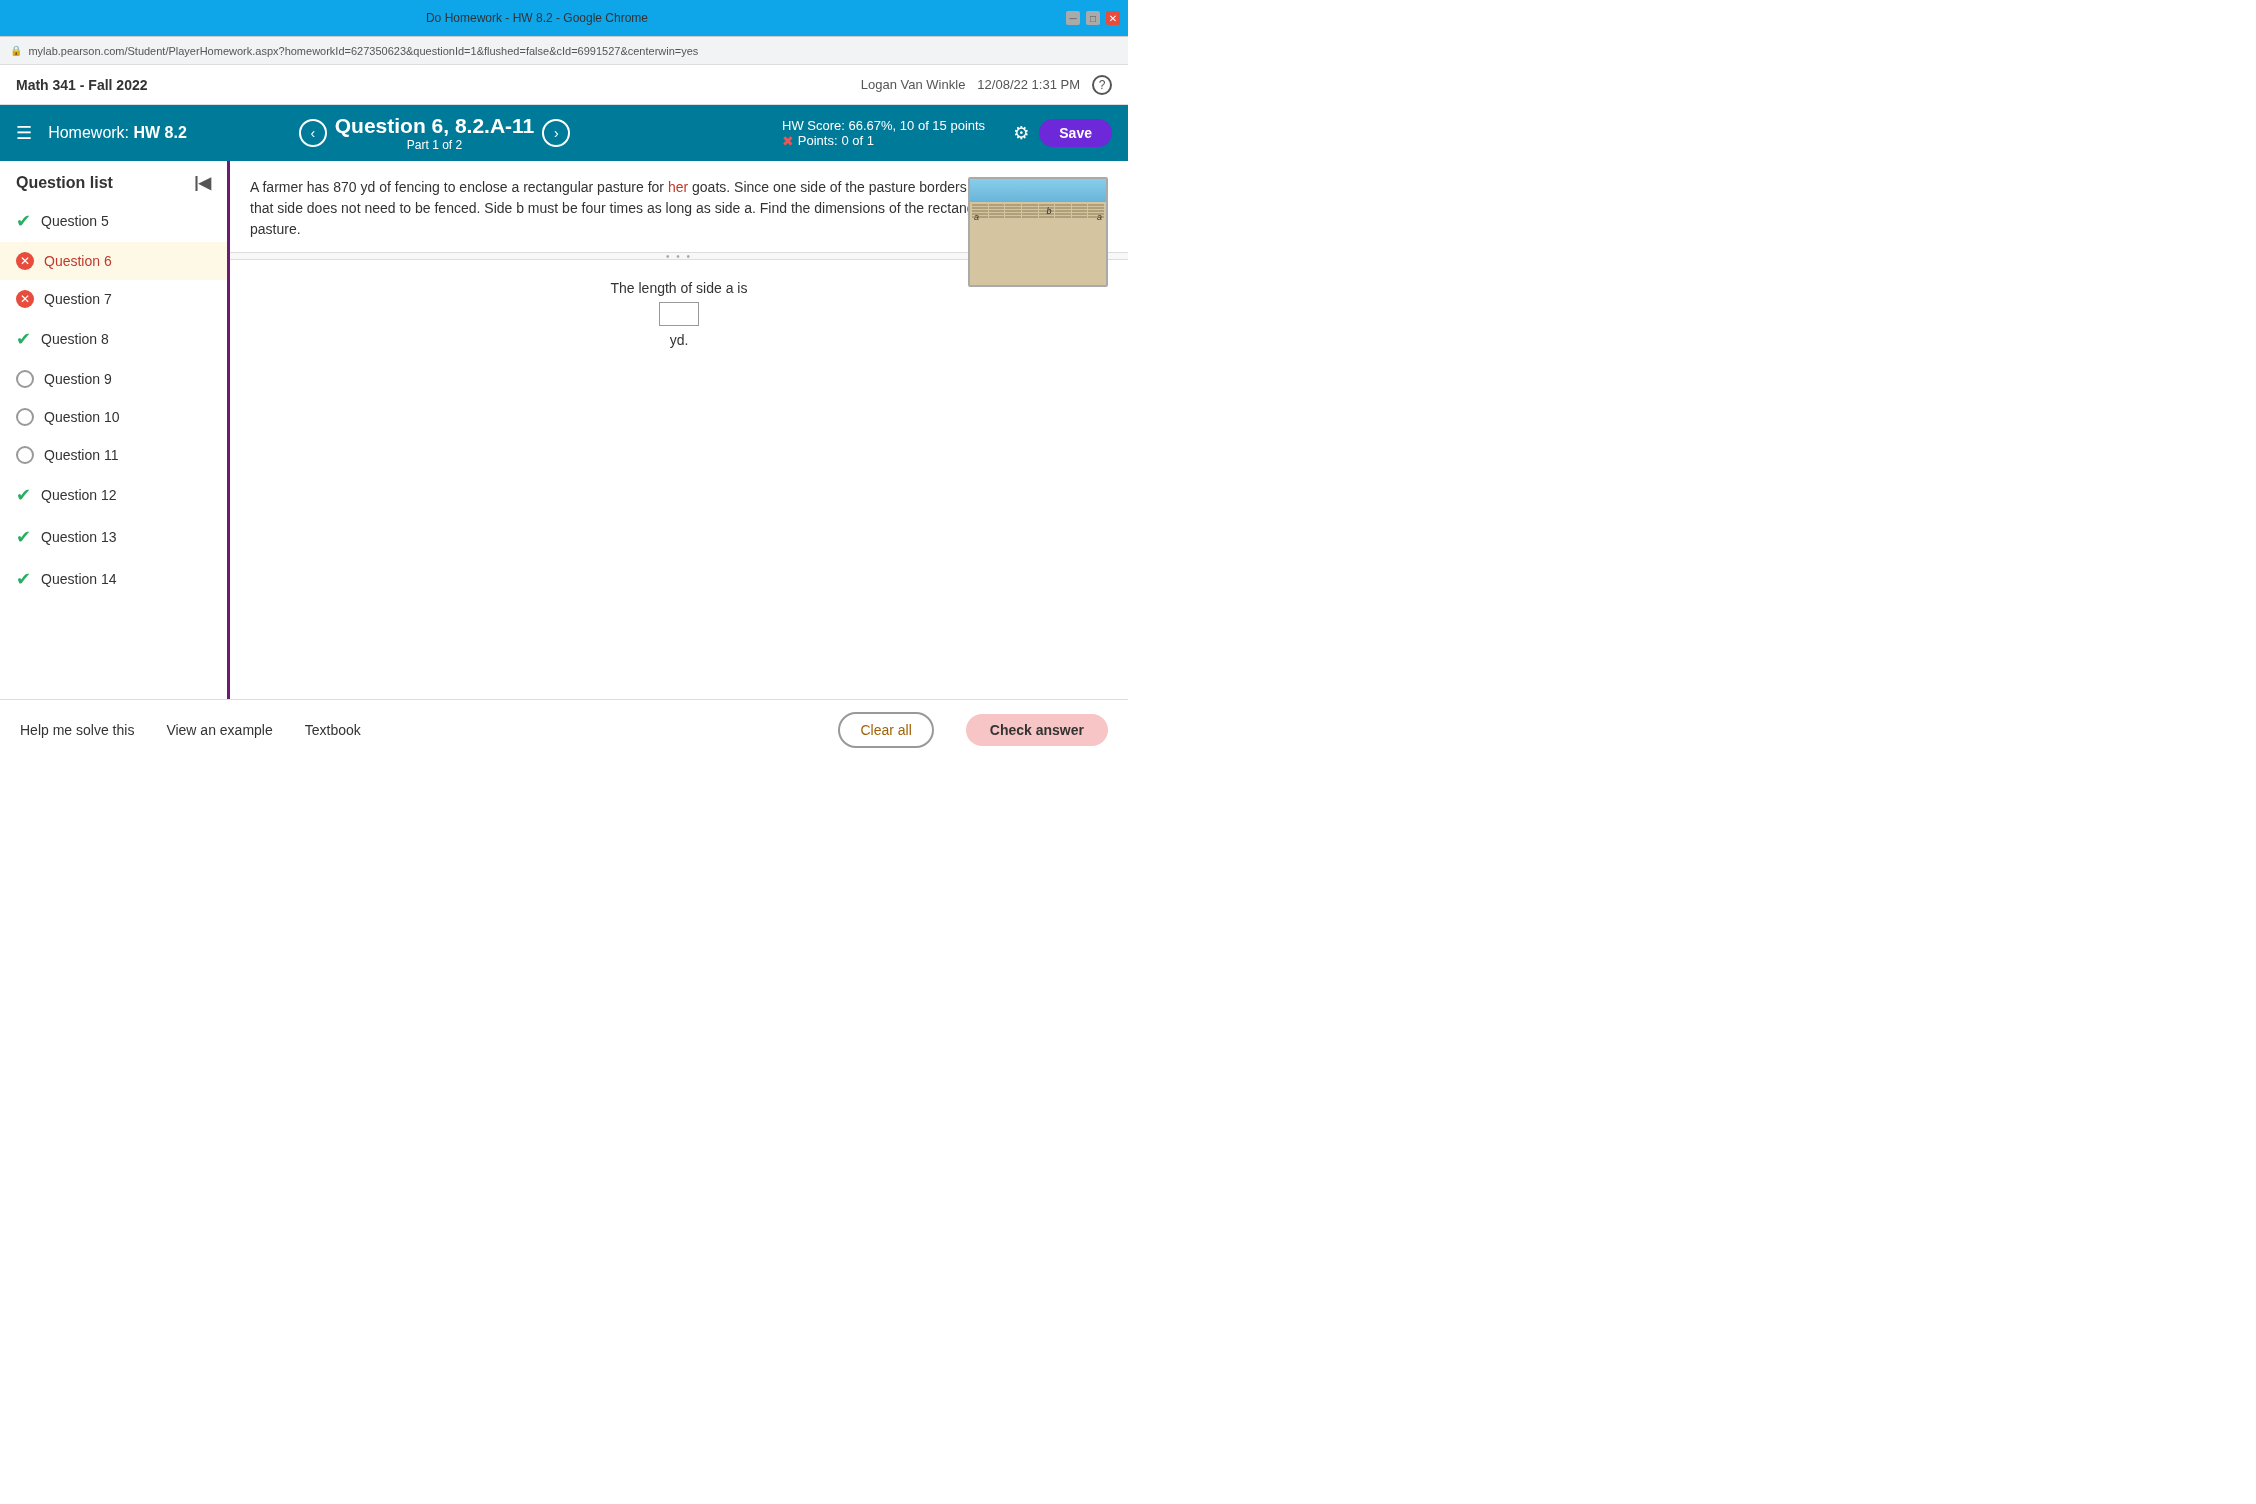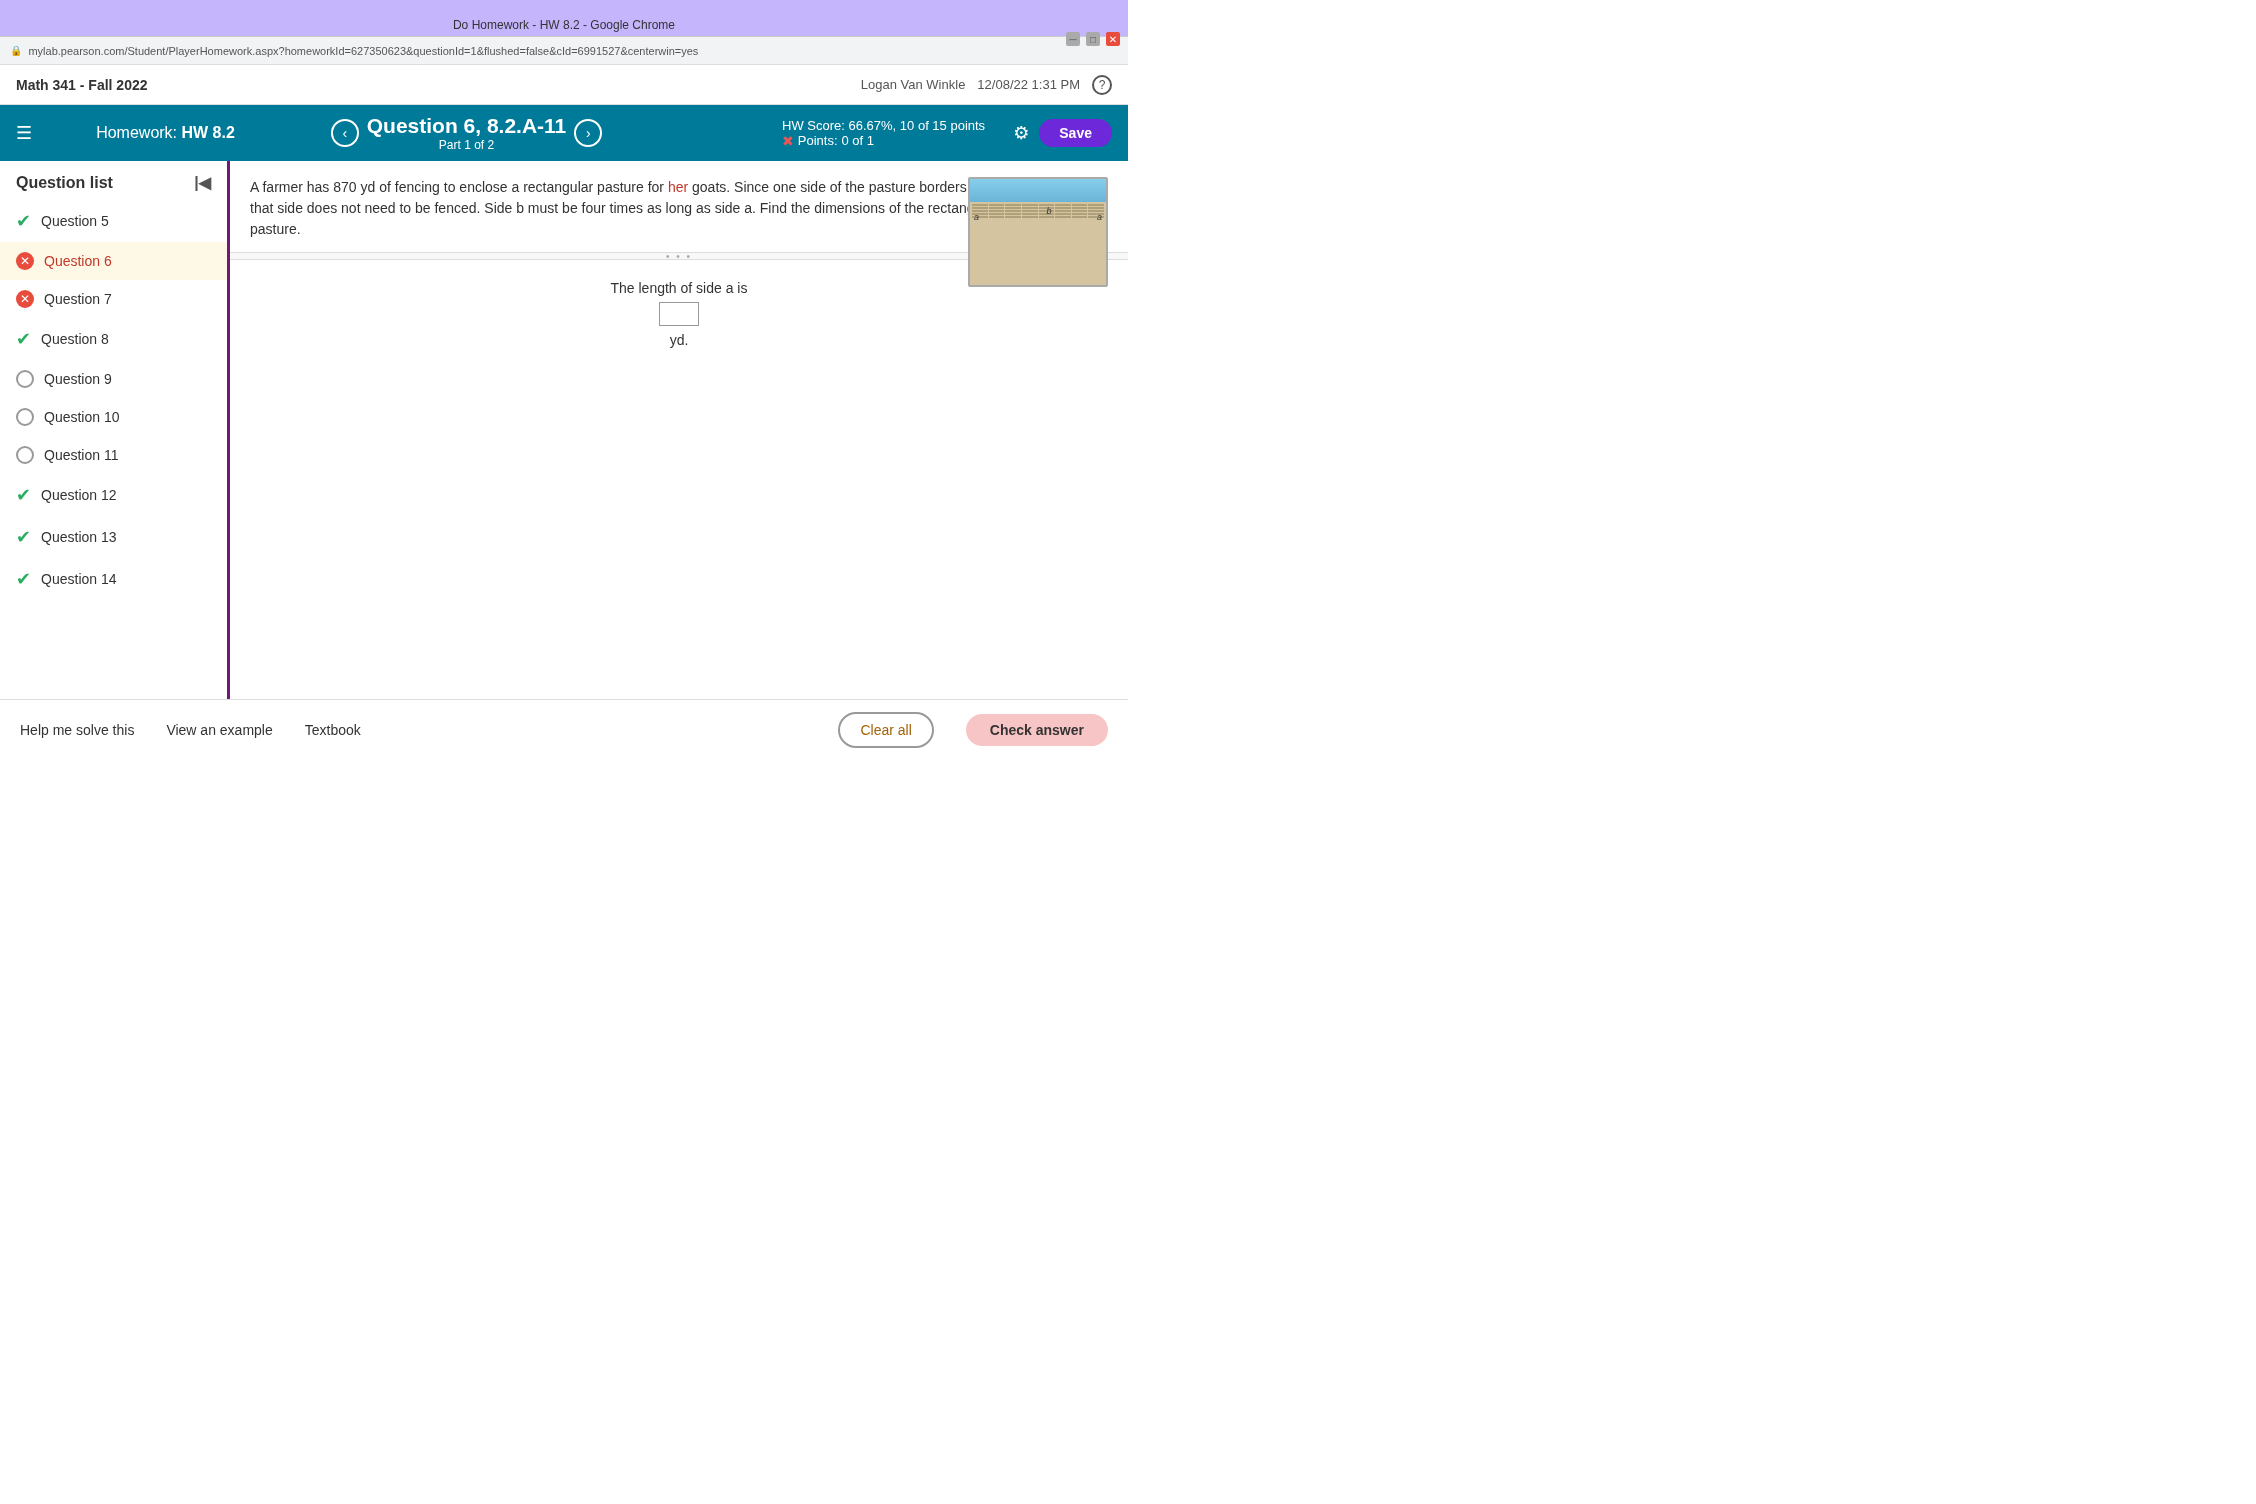--- a/index.html
+++ b/index.html
@@ -1,26 +1,25 @@
 <!DOCTYPE html>
 <html><head>
   <meta charset="utf-8">
   <style>
     * { box-sizing: border-box; margin: 0; padding: 0; }
     body { font-family: Arial, sans-serif; font-size: 14px; background: #fff; overflow: hidden; width: 1128px; height: 752px; }
 
     
     .browser-titlebar {
-      background: #c4b5fd;
+      background: #0ea5e9;
       height: 30px;
       display: flex;
       align-items: center;
       padding: 18px 8px;
       border-bottom: 1px solid #ccc;
-      flex-direction: column;
     }
     .browser-titlebar-text {
       font-size: 12px;
       color: #333;
       flex: 1;
       text-align: center;
     }
     .browser-controls {
       display: flex;
       gap: 6px;
@@ -68,21 +67,21 @@
       background: #007a99;
       height: 56px;
       display: flex;
       align-items: center;
       padding: 0 16px;
       color: #fff;
       gap: 12px;
     }
     .hw-menu-icon { font-size: 18px; cursor: pointer; margin-right: 4px; }
     .hw-title { font-size: 16px; font-weight: bold; }
-    .hw-title-prefix { font-weight: normal; margin-left: 48px; }
+    .hw-title-prefix { font-weight: normal; }
     .hw-nav { display: flex; align-items: center; gap: 8px; margin: 0 auto; }
     .hw-nav-arrow {
       width: 28px; height: 28px;
       border: 2px solid #fff;
       border-radius: 50%;
       display: flex; align-items: center; justify-content: center;
       cursor: pointer; font-size: 14px; color: #fff;
     }
     .hw-question-info { text-align: center; }
     .hw-question-title { font-size: 21px; font-weight: bold; }

